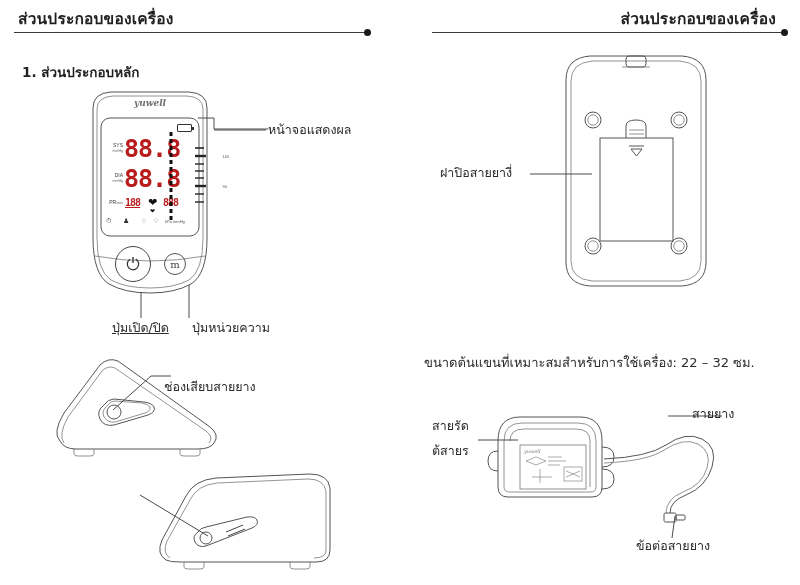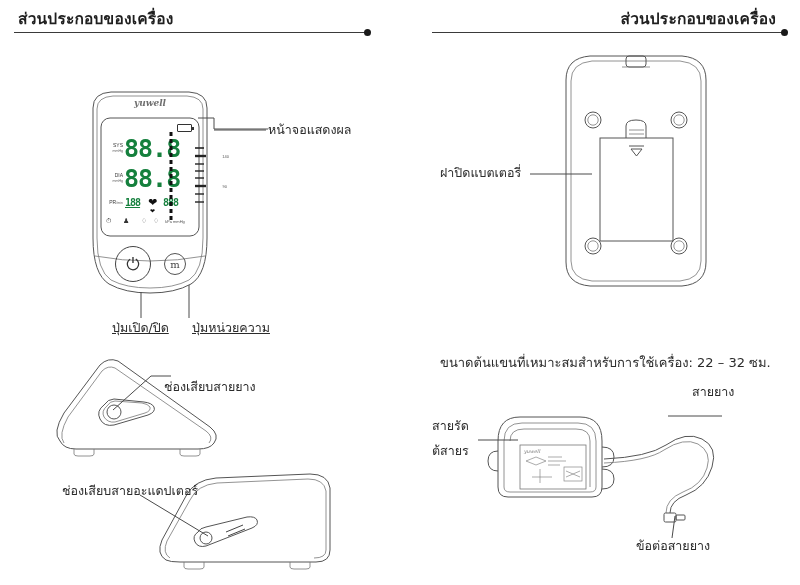--- a/index.html
+++ b/index.html
@@ -62,41 +62,41 @@
   }
   .sec-1 { left: 22px;  top: 61px; }
   .sec-2 { left: 424px; top: 318px; }
 
   .sec-sub {
     position: absolute;
     font-size: 13px;
     color: #2b2b2b;
     white-space: nowrap;
   }
-  .sub-2 { left: 440px; top: 352px; }
+  .sub-2 { left: 424px; top: 352px; }
 
   
   .lbl {
     position: absolute;
     font-size: 12.5px;
     color: #2b2b2b;
     white-space: nowrap;
     line-height: 1.35;
   }
 
   svg { display: block; overflow: visible; }
   .ln { fill: none; stroke: #555; stroke-width: 1; }
   .ln-thin { fill: none; stroke: #777; stroke-width: .8; }
   .ln-lead { fill: none; stroke: #4a4a4a; stroke-width: 1; }
 
   
   .seg {
     font-family: "DejaVu Sans Mono", "Liberation Mono", monospace;
     font-weight: 700;
-    color: #15803d;
+    color: #b91c1c;
     letter-spacing: -1px;
   }
   .lcd-side {
     font-size: 5px;
     color: #3a3a3a;
     text-align: right;
     line-height: 1.15;
     font-family: "Liberation Sans", sans-serif;
   }
   .lcd-unit { font-size: 3.6px; color: #666; }
@@ -115,20 +115,21 @@
 <div class="page">
 
   <div class="hdr hdr-left">ส่วนประกอบของเครื่อง</div>
   <div class="rule rule-left"></div>
   <div class="rule-dot dot-left"></div>
 
   <div class="hdr hdr-right">ส่วนประกอบของเครื่อง</div>
   <div class="rule rule-right"></div>
   <div class="rule-dot dot-right"></div>
 
+  <div class="sec-title sec-1">1. ส่วนประกอบหลัก</div>
 
   <div style="position:absolute; left:85px; top:88px; width:130px; height:215px;">
     <svg width="130" height="215" viewBox="0 0 130 215">
 
       <path class="ln" d="M8,20 Q8,5 26,4 L104,4 Q122,5 122,20 L122,150
                            Q122,186 106,196 Q90,205 65,205 Q40,205 24,196 Q8,186 8,150 Z"></path>
 
       <path class="ln-thin" d="M12,21 Q12,9 28,8 L102,8 Q118,9 118,21 L118,150
                            Q118,183 104,192 Q89,200 65,200 Q41,200 26,192 Q12,183 12,150 Z"></path>
 
@@ -224,21 +225,21 @@
   </svg>
   <div class="lbl" style="left:268px; top:122px;text-align:center;">หน้าจอแสดงผล</div>
 
   <svg style="position:absolute; left:128px; top:292px;" width="14" height="26">
     <path class="ln-lead" d="M13,0 L13,26"></path>
   </svg>
   <svg style="position:absolute; left:180px; top:285px;" width="14" height="33">
     <path class="ln-lead" d="M9,0 L9,33"></path>
   </svg>
   <div class="lbl" style="left:112px; top:320px;text-decoration:underline;">ปุ่มเปิด/ปิด</div>
-  <div class="lbl" style="left:192px; top:320px;text-decoration:underline;">ปุ่มหน่วยความ</div>
+  <div class="lbl" style="left:192px; top:320px;">ปุ่มหน่วยความ</div>
 
   <div style="position:absolute; left:38px; top:355px; width:200px; height:105px;">
     <svg width="200" height="105" viewBox="0 0 200 105">
       <path class="ln" d="M22,86 Q14,78 26,58 L62,10 Q70,2 80,6 L172,72 Q182,80 176,88 Q172,94 160,94 L38,94 Q26,94 22,86 Z"></path>
       <path class="ln-thin" d="M26,88 Q20,80 30,62 L64,16 Q70,10 77,13 L168,76 Q176,82 171,88"></path>
 
       <path class="ln-thin" d="M36,94 L36,99 Q36,101 40,101 L52,101 Q56,101 56,99 L56,94"></path>
       <path class="ln-thin" d="M142,94 L142,99 Q142,101 146,101 L158,101 Q162,101 162,99 L162,94"></path>
 
       <path class="ln" d="M66,50 Q58,56 62,64 Q66,72 76,70 L110,60 Q118,57 116,52 Q114,48 106,47 L76,44 Q70,44 66,50 Z"></path>
@@ -264,21 +265,20 @@
 
       <g stroke="#444" stroke-width="1">
         <line x1="86" y1="62" x2="103" y2="55"></line>
         <line x1="88" y1="66" x2="105" y2="59"></line>
       </g>
     </svg>
   </div>
   <svg style="position:absolute; left:140px; top:495px;" width="70" height="42">
     <path class="ln-lead" d="M0,0 L68,41"></path>
   </svg>
-  <div class="lbl" style="left:62px; top:483px;">ช่องเสียบสายอะแดปเตอร์</div>
 
   <div style="position:absolute; left:560px; top:50px; width:152px; height:242px;">
     <svg width="152" height="242" viewBox="0 0 152 242">
 
       <path class="ln" d="M6,30 Q6,8 30,6 L122,6 Q146,8 146,30 L146,212 Q146,234 122,236 L30,236 Q6,234 6,212 Z"></path>
       <path class="ln-thin" d="M11,31 Q11,13 32,11 L120,11 Q141,13 141,31 L141,211 Q141,229 120,231 L32,231 Q11,229 11,211 Z"></path>
 
       <rect class="ln" x="66" y="6" width="20" height="11" rx="3" ry="3"></rect>
       <path class="ln-thin" d="M62,17 L90,17"></path>
 
@@ -298,21 +298,21 @@
 
       <g stroke="#555" stroke-width="1" fill="none">
         <line x1="69" y1="96" x2="84" y2="96"></line>
         <path d="M71,99 L82,99 L76.5,106 Z"></path>
       </g>
     </svg>
   </div>
   <svg style="position:absolute; left:530px; top:172px;" width="62" height="4">
     <path class="ln-lead" d="M0,2 L62,2"></path>
   </svg>
-  <div class="lbl" style="left:440px; top:165px;">ฝาปิดแบตเตอรี่</div>
+  <div class="lbl" style="left:440px; top:165px;">ฝาปิอสายยางี่</div>
 
   <div class="sec-sub sub-2">ขนาดต้นแขนที่เหมาะสมสำหรับการใช้เครื่อง: 22 – 32 ซม.</div>
 
   <div style="position:absolute; left:480px; top:395px; width:300px; height:150px;">
     <svg width="300" height="150" viewBox="0 0 300 150">
 
       <path class="ln" d="M18,46 Q18,22 40,22 L100,22 Q122,22 122,46 L122,92 Q122,102 112,102 L28,102 Q18,102 18,92 Z"></path>
       <path class="ln-thin" d="M24,46 Q24,28 42,28 L98,28 Q116,28 116,46 L116,92 Q116,97 110,97 L30,97 Q24,97 24,92 Z"></path>
       <path class="ln-thin" d="M30,46 Q30,34 44,34 L96,34 Q110,34 110,46 L110,92"></path>
 
@@ -341,20 +341,20 @@
 
   <div class="lbl" style="left:432px; top:418px;">สายรัด</div>
   <div class="lbl" style="left:432px; top:443px;">ต้สายร</div>
   <svg style="position:absolute; left:478px; top:438px;" width="40" height="4">
     <path class="ln-lead" d="M0,2 L40,2"></path>
   </svg>
 
   <svg style="position:absolute; left:668px; top:414px;" width="54" height="4">
     <path class="ln-lead" d="M0,2 L54,2"></path>
   </svg>
-  <div class="lbl" style="left:692px; top:384px;">สายยาง</div>
+  <div class="lbl" style="left:692px; top:406px;">สายยาง</div>
 
   <svg style="position:absolute; left:672px; top:516px;" width="6" height="22">
     <path class="ln-lead" d="M3,0 L0,22"></path>
   </svg>
   <div class="lbl" style="left:636px; top:538px;">ข้อต่อสายยาง</div>
 
 </div>
 
 </body></html>

